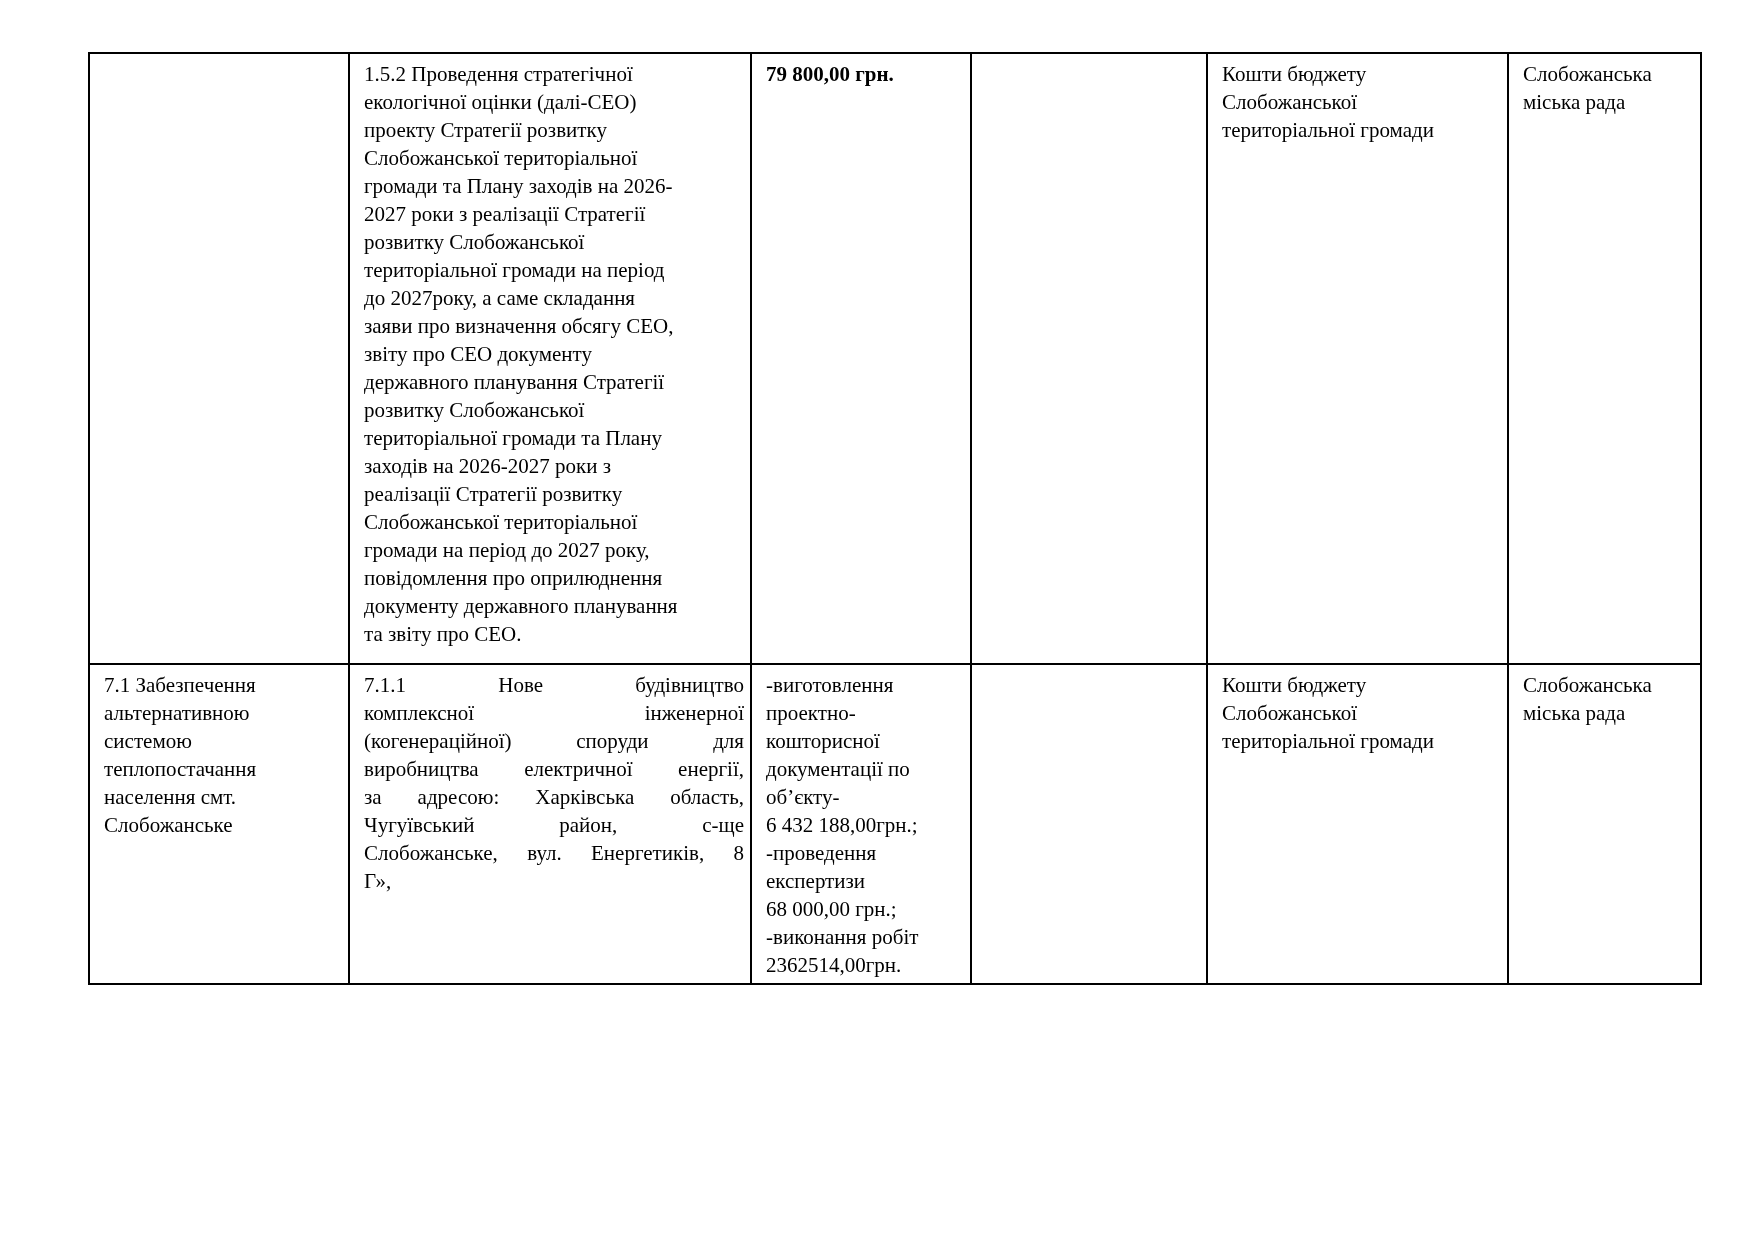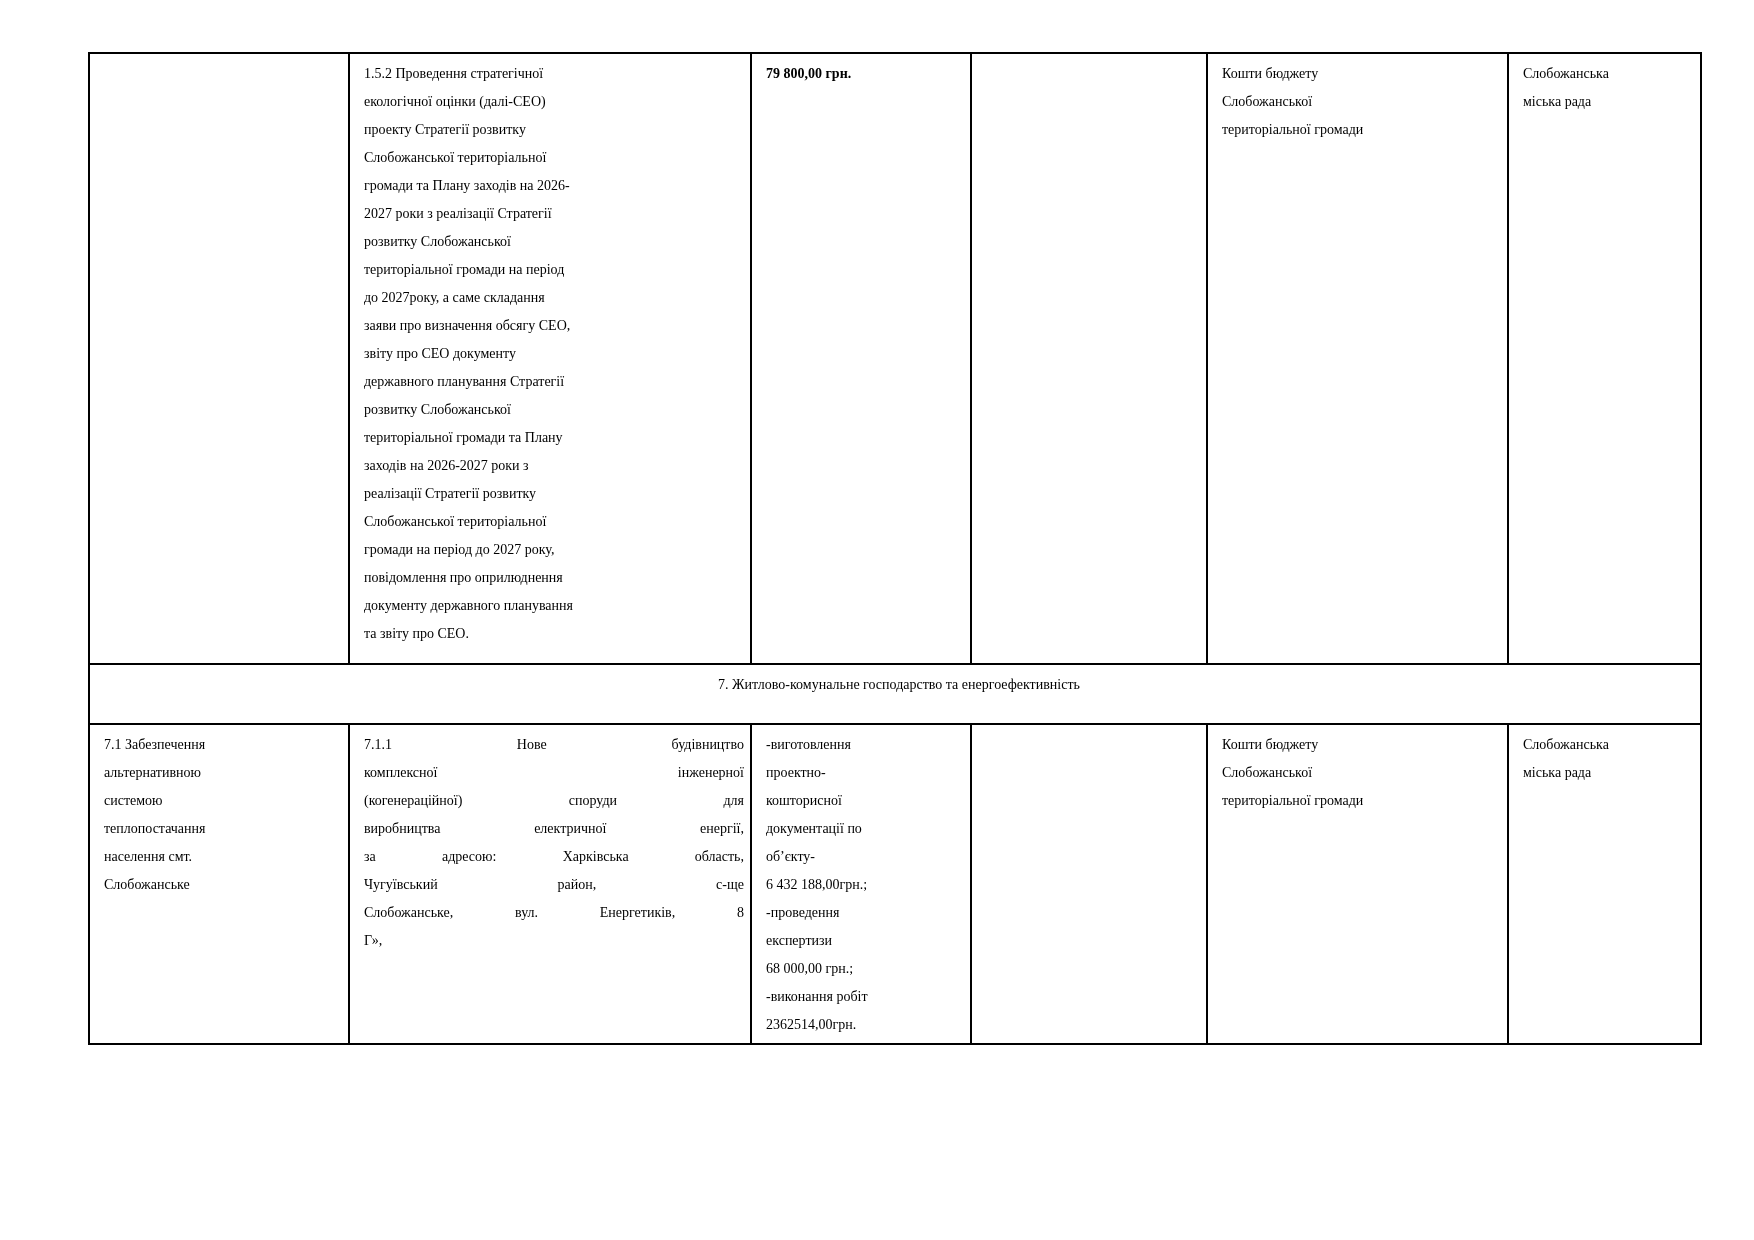--- a/index.html
+++ b/index.html
@@ -20,21 +20,21 @@
     left: 88px;
     top: 52px;
     width: 1612px;
     border-collapse: collapse;
     table-layout: fixed;
   }
   table.plan-table td {
     border: 2px solid #000000;
     vertical-align: top;
     padding: 6px 6px 4px 14px;
-    font-size: 14px;
+    font-size: 21px;
     line-height: 28px;
     white-space: pre-line;
     overflow: hidden;
     word-wrap: break-word;
   }
   tr.r1 { height: 611px; }
   tr.r2 { height: 60px; }
   tr.r3 { height: 315px; }
   td.amount-cell { font-weight: bold; margin-left: 22px; }
   td.section-cell {
@@ -90,23 +90,20 @@
 документу державного планування
 та звіту про СЕО.</td>
         <td class="amount-cell">79 800,00 грн.</td>
         <td></td>
         <td>Кошти бюджету
 Слобожанської
 територіальної громади</td>
         <td>Слобожанська
 міська рада</td>
       </tr>
-      <tr class="r2">
-        <td class="section-cell" colspan="6">7. Житлово-комунальне господарство та енергоефективність</td>
-      </tr>
       <tr class="r3">
         <td>7.1 Забезпечення
 альтернативною
 системою
 теплопостачання
 населення смт.
 Слобожанське</td>
         <td class="justify-cell">7.1.1 Нове будівництво
 комплексної інженерної
 (когенераційної) споруди для

